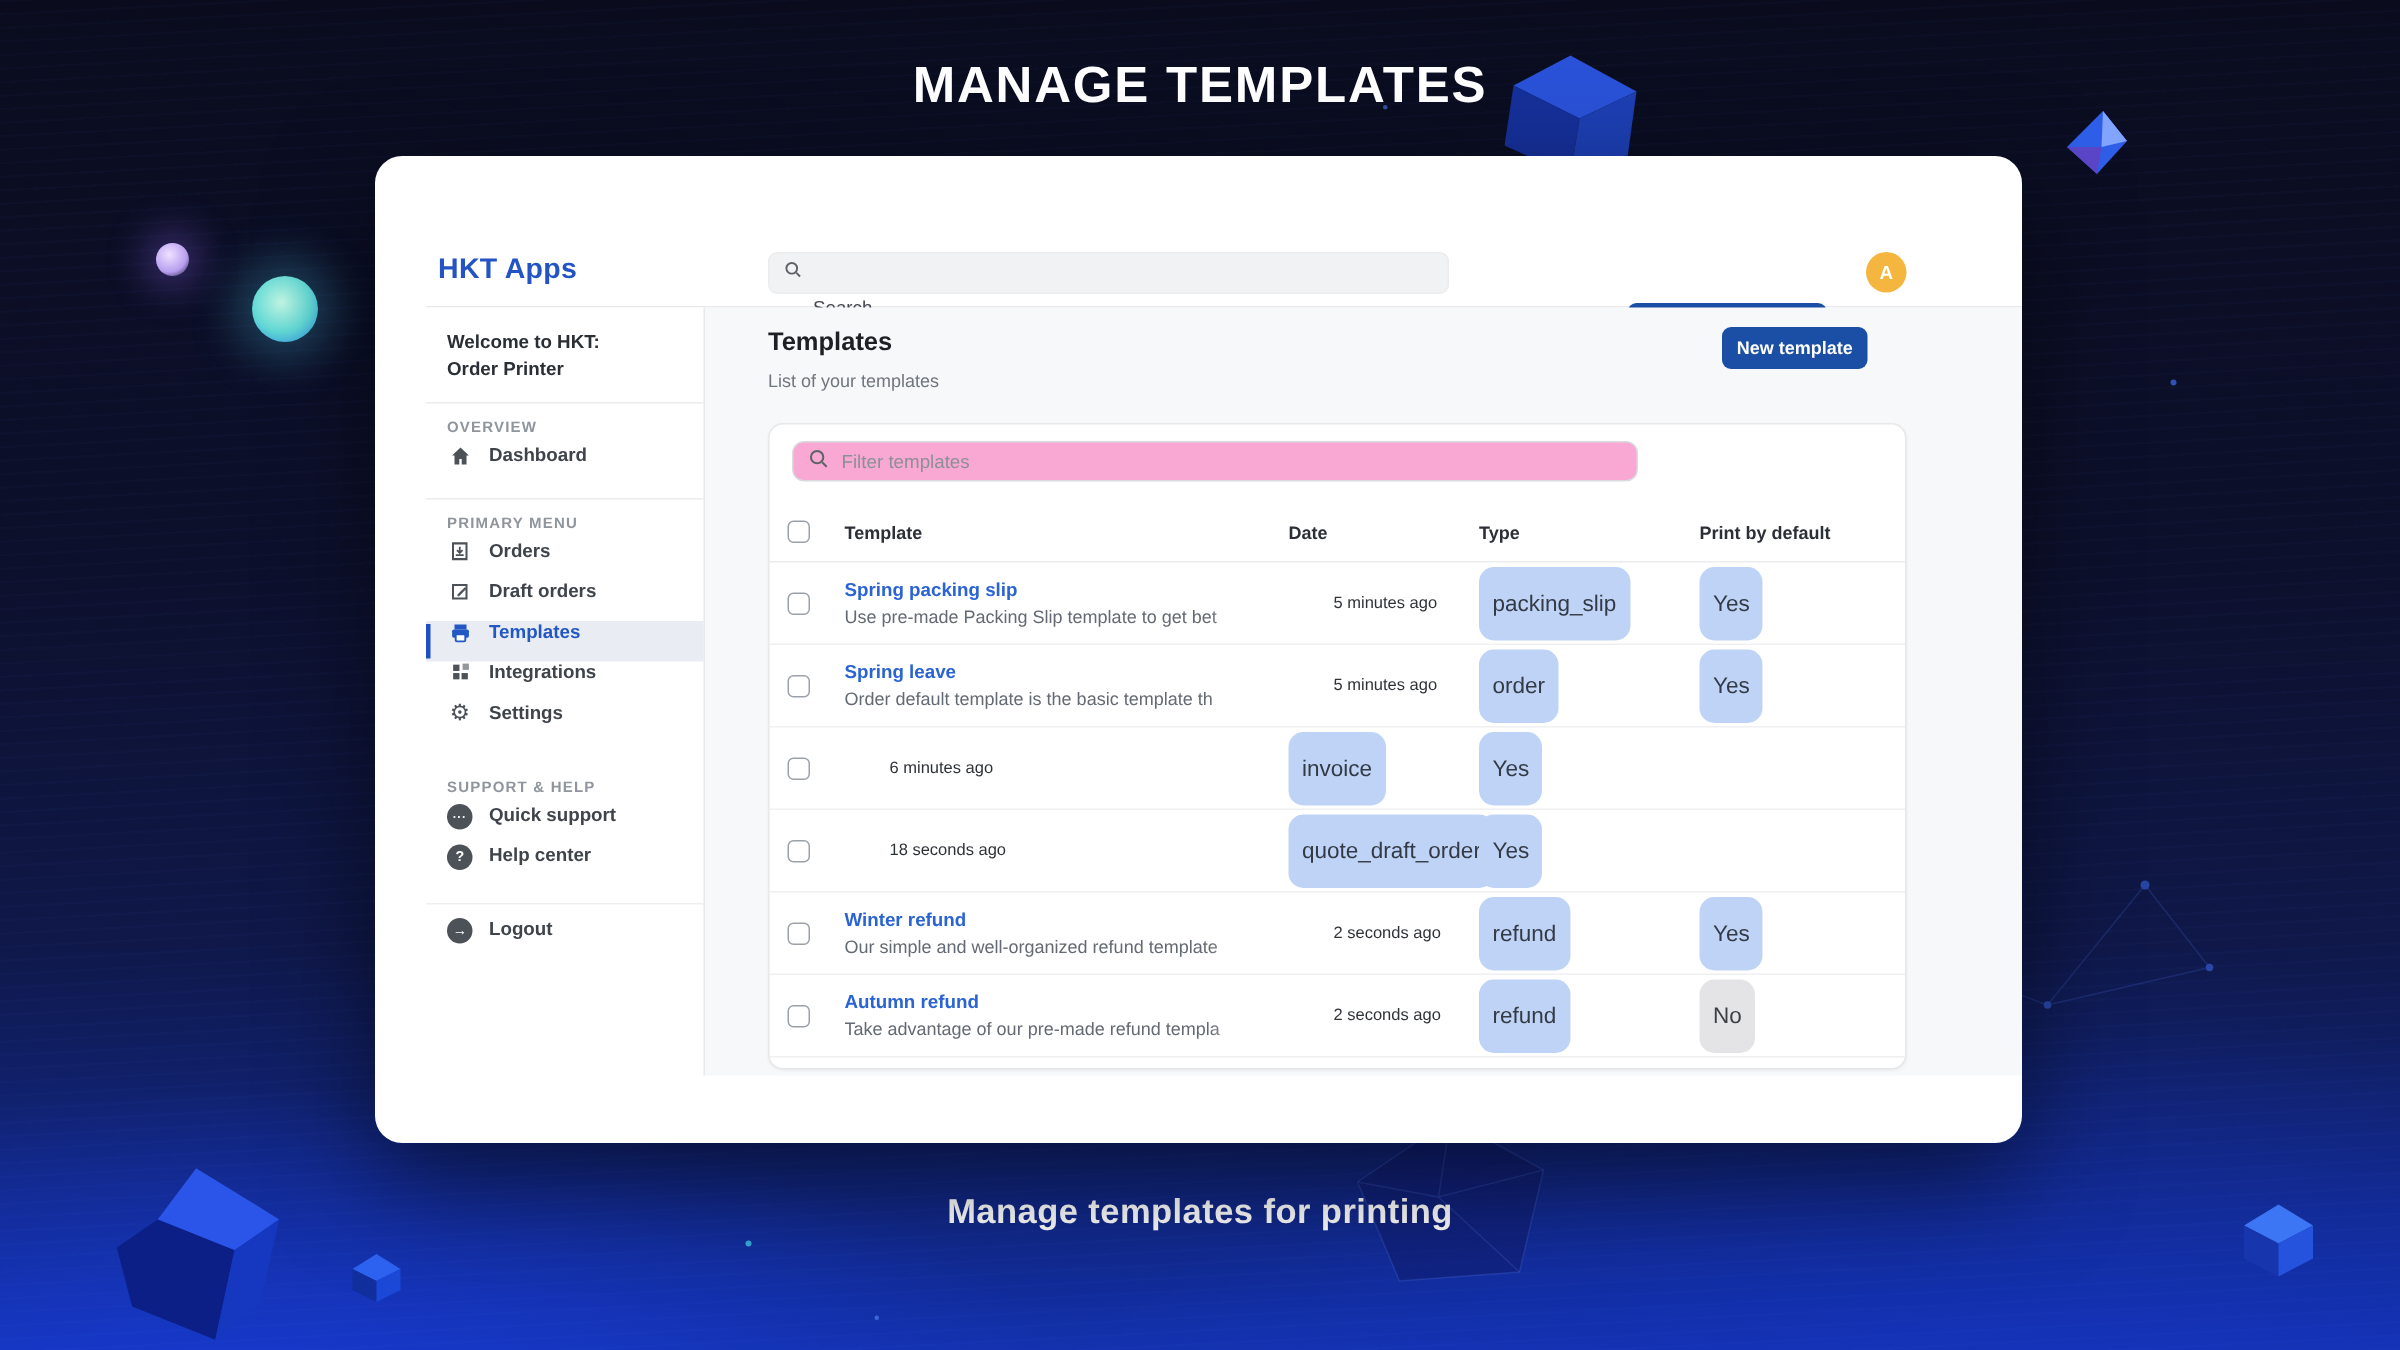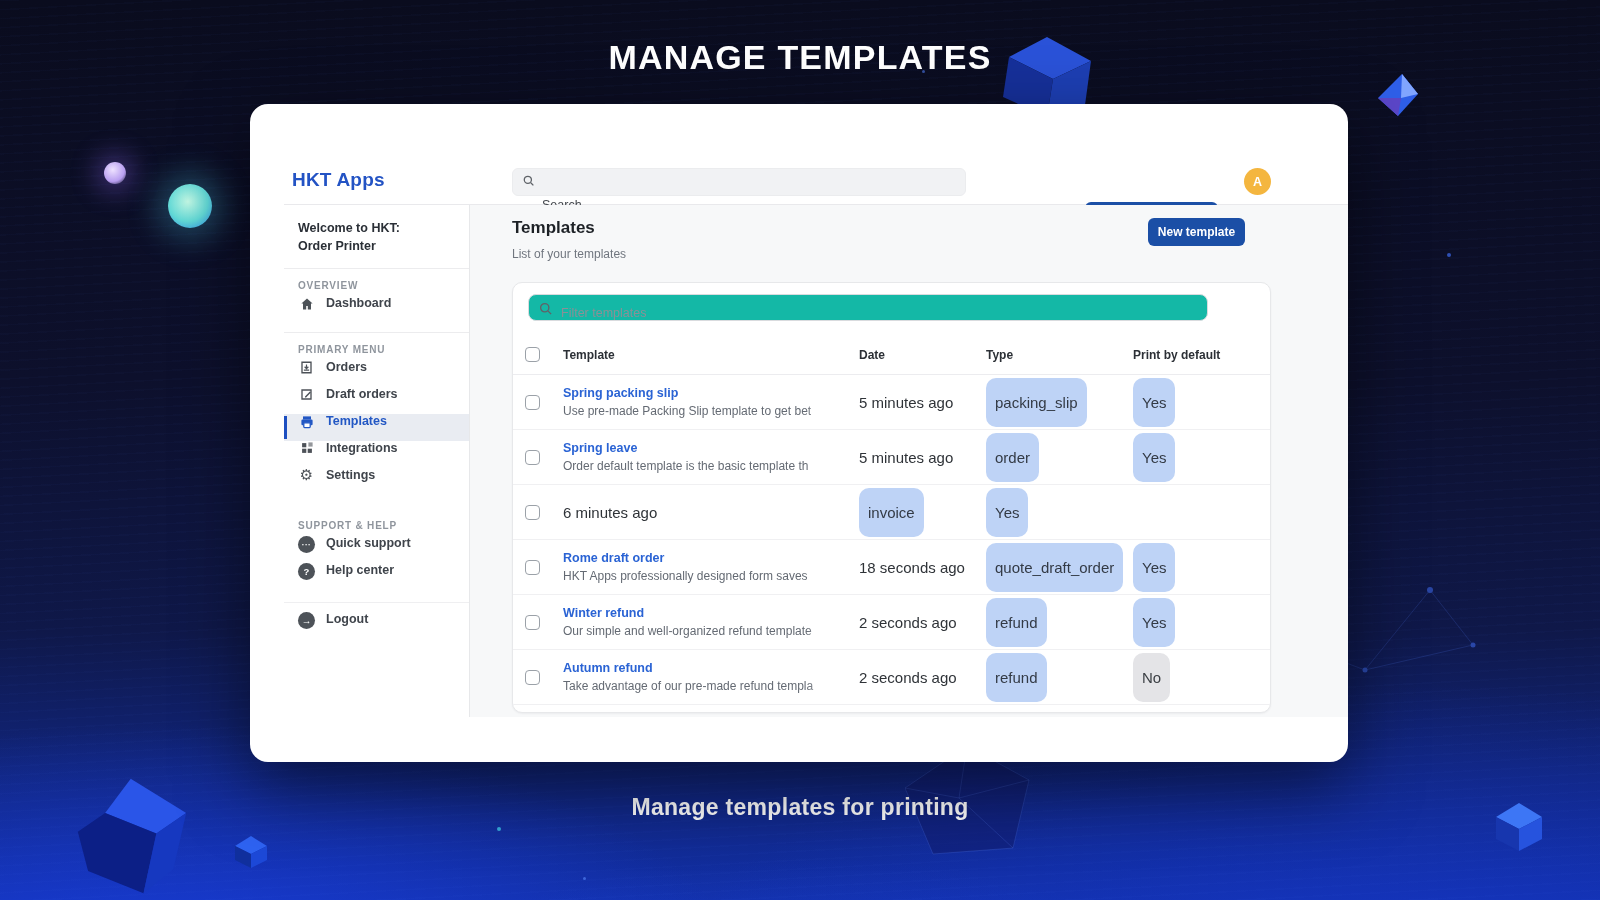--- a/index.html
+++ b/index.html
@@ -66,35 +66,35 @@
   .logout-block { margin-top:12px; border-top:1px solid #efeff1; padding-top:9px; }
 
   
   .main { position:absolute; left:220px; top:101px; width:878px; height:512px; background:#f7f8f9; }
   .main-title { position:absolute; left:42px; top:13px; font-size:17px; font-weight:700; color:#1d2126; }
   .main-subtitle { position:absolute; left:42px; top:42px; font-size:12px; color:#70767f; }
   .new-btn { position:absolute; left:678px; top:13px; width:97px; height:28px; }
 
   .panel { position:absolute; left:42px; top:77px; width:759px; height:431px; background:#fff;
     border:1px solid #e7e8ea; border-radius:10px; box-shadow:0 1px 2px rgba(16,24,40,.05); overflow:hidden; }
-  .filter-box { position:absolute; left:15px; top:11px; width:680px; height:27px; background:#14b8a6;
-    border:1px solid #d9dbde; border-radius:8px; display:flex; align-items:flex-end; padding:0 9px; gap:8px; }
+  .filter-box { position:absolute; left:15px; top:11px; width:564px; height:27px; background:#f9a8d4;
+    border:1px solid #d9dbde; border-radius:8px; display:flex; align-items:center; padding:0 9px; gap:8px; }
   .filter-box input { border:0; outline:0; font-size:12.5px; color:#2f3338; width:100%; font-family:inherit; background:transparent; }
   .filter-box input::placeholder { color:#8b9096; opacity:1; }
 
   .tgrid { display:grid; grid-template-columns:38px 296px 127px 147px 1fr; align-items:center; padding-left:12px; }
   .thead { position:absolute; left:0; top:52px; width:100%; height:40px; border-bottom:1px solid #ececef;
     font-size:12px; font-weight:700; color:#2c3036; }
   .rows { position:absolute; left:0; top:92px; width:100%; }
   .trow { height:55px; border-bottom:1px solid #f0f0f2; }
   .cb { width:15px; height:15px; border:1.6px solid #9ba1a8; border-radius:4px; background:#fff; display:inline-block; cursor:pointer; }
   .tname { font-size:12.5px; font-weight:700; color:#2a63d4; text-decoration:none; display:block; margin-bottom:4px; cursor:pointer; }
   .tdesc { font-size:12px; color:#646a73; white-space:nowrap; overflow:hidden; max-width:282px;
     -webkit-mask-image:linear-gradient(90deg,#000 86%,transparent); mask-image:linear-gradient(90deg,#000 86%,transparent); }
-  .tdate { font-size:15px; color:#2f3338; }
+  .tdate { font-size:11px; color:#2f3338;margin-left:30px; }
   .badge { display:inline-block; font-size:15px; font-weight:400; color:#333a45; background:#bed3f6;
     border-radius:10px; padding:16px 9px; }
   .badge.gray { background:#e4e4e7; color:#3c4045; }
 </style>
 </head>
 <body>
 
 <div class="stage">
 
   <div class="decor orb-purple"></div>
@@ -287,24 +287,20 @@
 
           <div class="trow tgrid">
             <span class="cb"></span>
             <span class="tdate">6 minutes ago</span>
             <span><span class="badge">invoice</span></span>
             <span><span class="badge">Yes</span></span>
           </div>
 
           <div class="trow tgrid">
             <span class="cb"></span>
-            <div>
-              <a class="tname">Rome draft order</a>
-              <div class="tdesc">HKT Apps professionally designed form saves</div>
-            </div>
             <span class="tdate">18 seconds ago</span>
             <span><span class="badge">quote_draft_order</span></span>
             <span><span class="badge">Yes</span></span>
           </div>
 
           <div class="trow tgrid">
             <span class="cb"></span>
             <div>
               <a class="tname">Winter refund</a>
               <div class="tdesc">Our simple and well-organized refund template</div>

